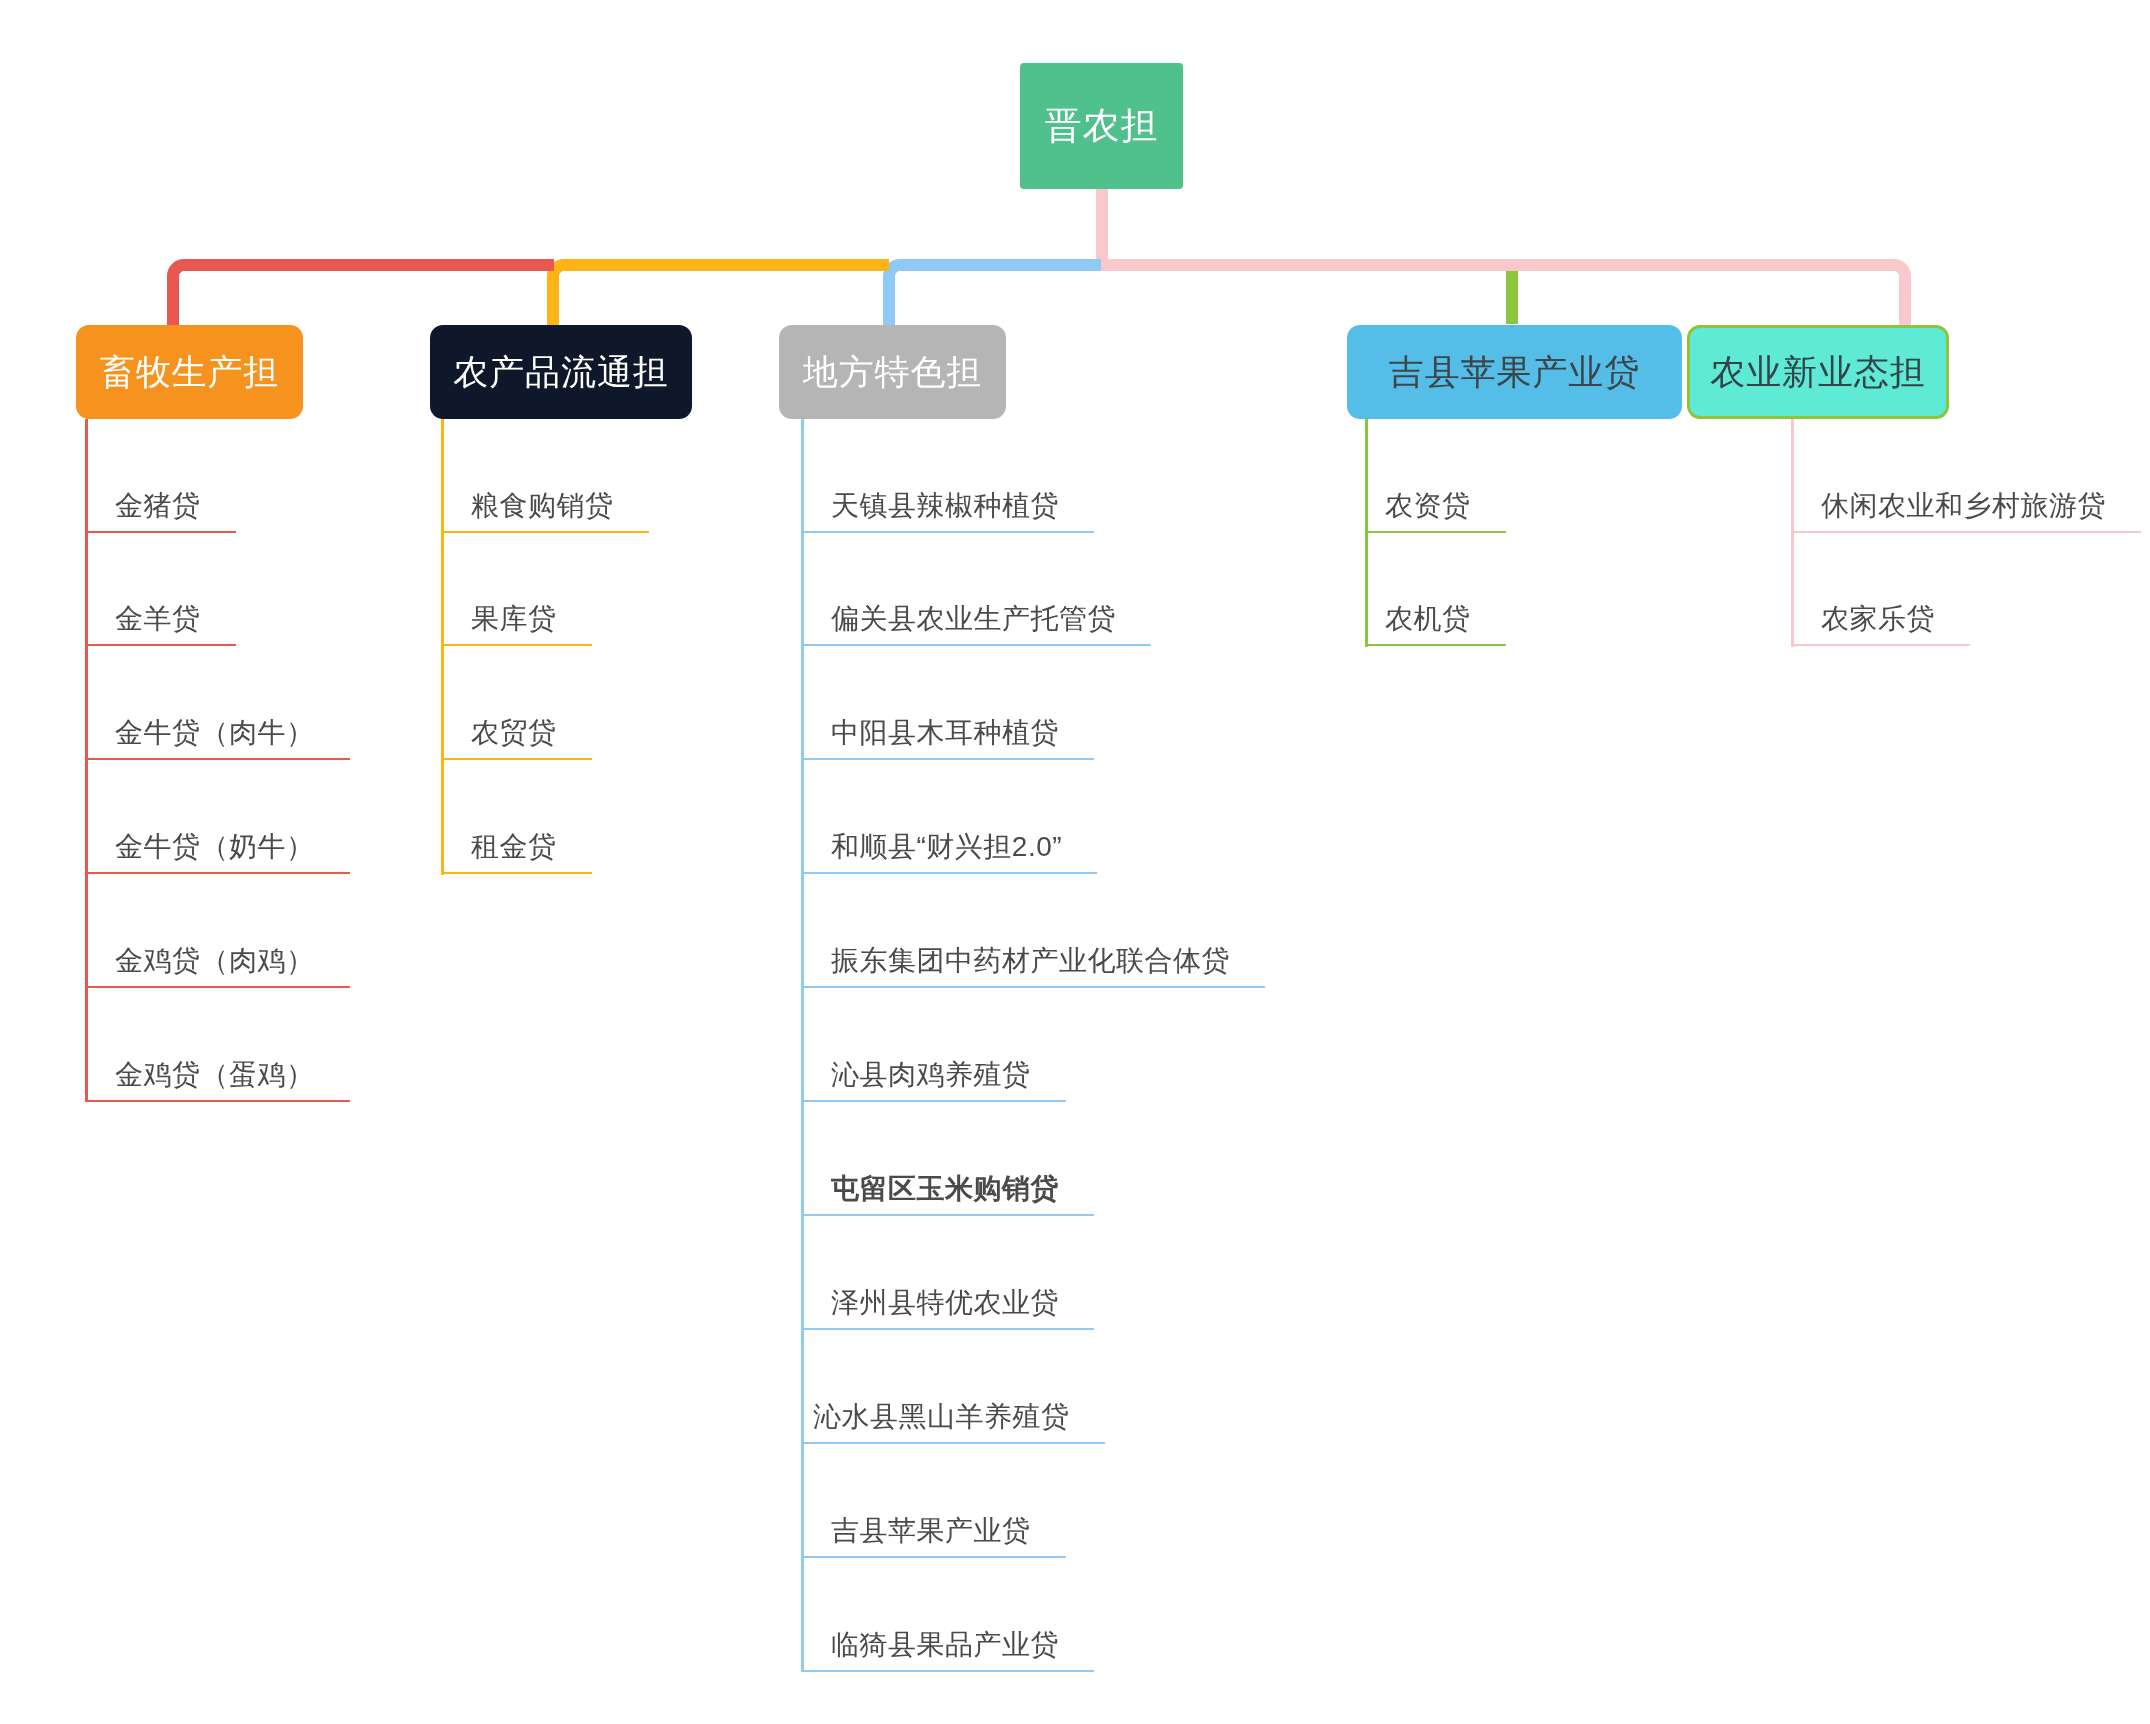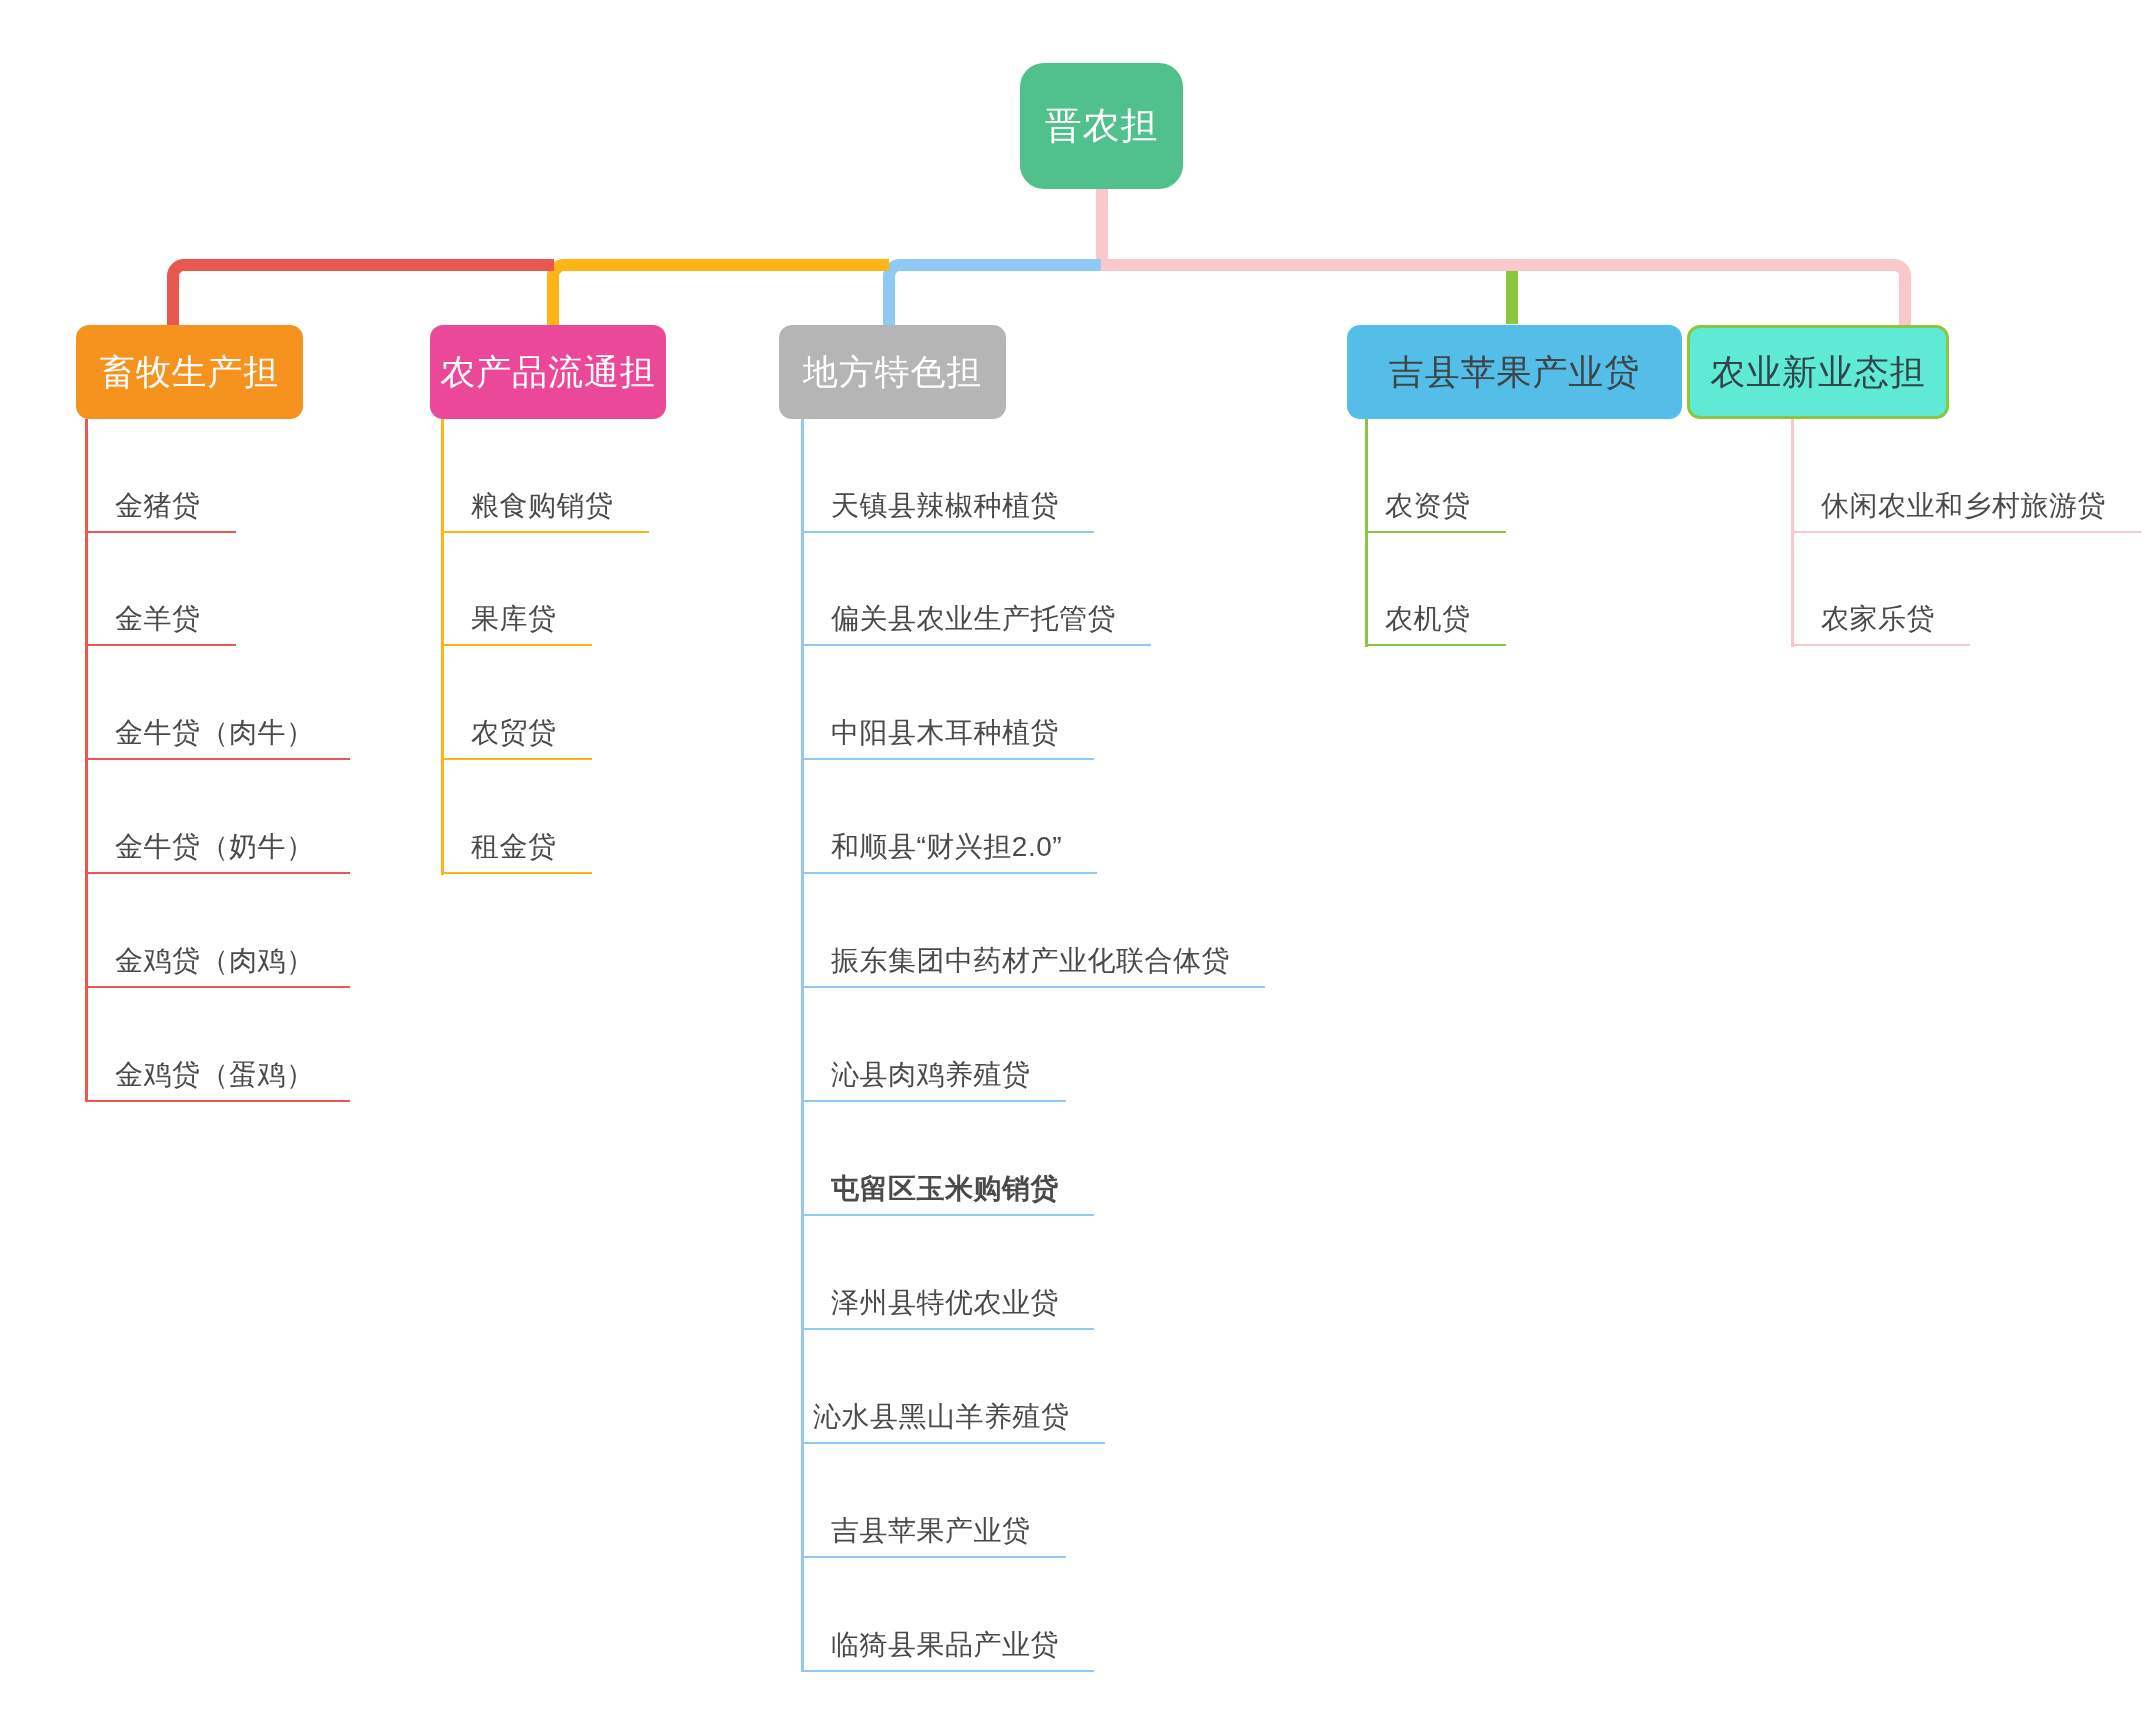--- a/index.html
+++ b/index.html
@@ -26,24 +26,24 @@
   .e1{left:167px;top:259px;width:387px;height:66px;
       border-top:12px solid #E8584E;border-left:12px solid #E8584E;
       border-top-left-radius:17px;box-sizing:border-box;}
   .e4{left:1506px;top:261px;width:12px;height:63px;background:#8CC63F;}
   
   .node{
     position:absolute;display:flex;align-items:center;justify-content:center;
     border-radius:14px;font-weight:400;letter-spacing:0.9px;white-space:nowrap;
   }
   .root{left:1020px;top:63px;width:163px;height:126px;background:#50C08C;
-        color:#ffffff;font-size:37px;border-radius:24px;}
+        color:#ffffff;font-size:37px;border-radius:4px;}
   .branch{top:325px;height:94px;font-size:35px;border-radius:13px;}
   .b1{left:66px;width:227px;background:#F6921E;color:#ffffff;margin-left:10px;}
-  .b2{left:430px;width:236px;background:#ec4899;color:#ffffff;text-align:right;}
+  .b2{left:430px;width:262px;background:#0f172a;color:#ffffff;text-align:right;}
   .b3{left:779px;width:227px;background:#B5B5B5;color:#ffffff;}
   .b4{left:1347px;width:335px;background:#54BEE9;color:#3C4548;}
   .b5{left:1687px;width:262px;background:#5eead4;color:#33434A;
       border:3.7px solid #8CC63F;box-sizing:border-box;}
   
   .spine{position:absolute;width:2.8px;top:419px;}
   .s1{left:85px;height:683px;background:#E8584E;}
   .s2{left:441px;height:456px;background:#FDB414;}
   .s3{left:801px;height:1253px;background:#8FC9F5;}
   .s4{left:1365px;height:228px;background:#8CC63F;}

